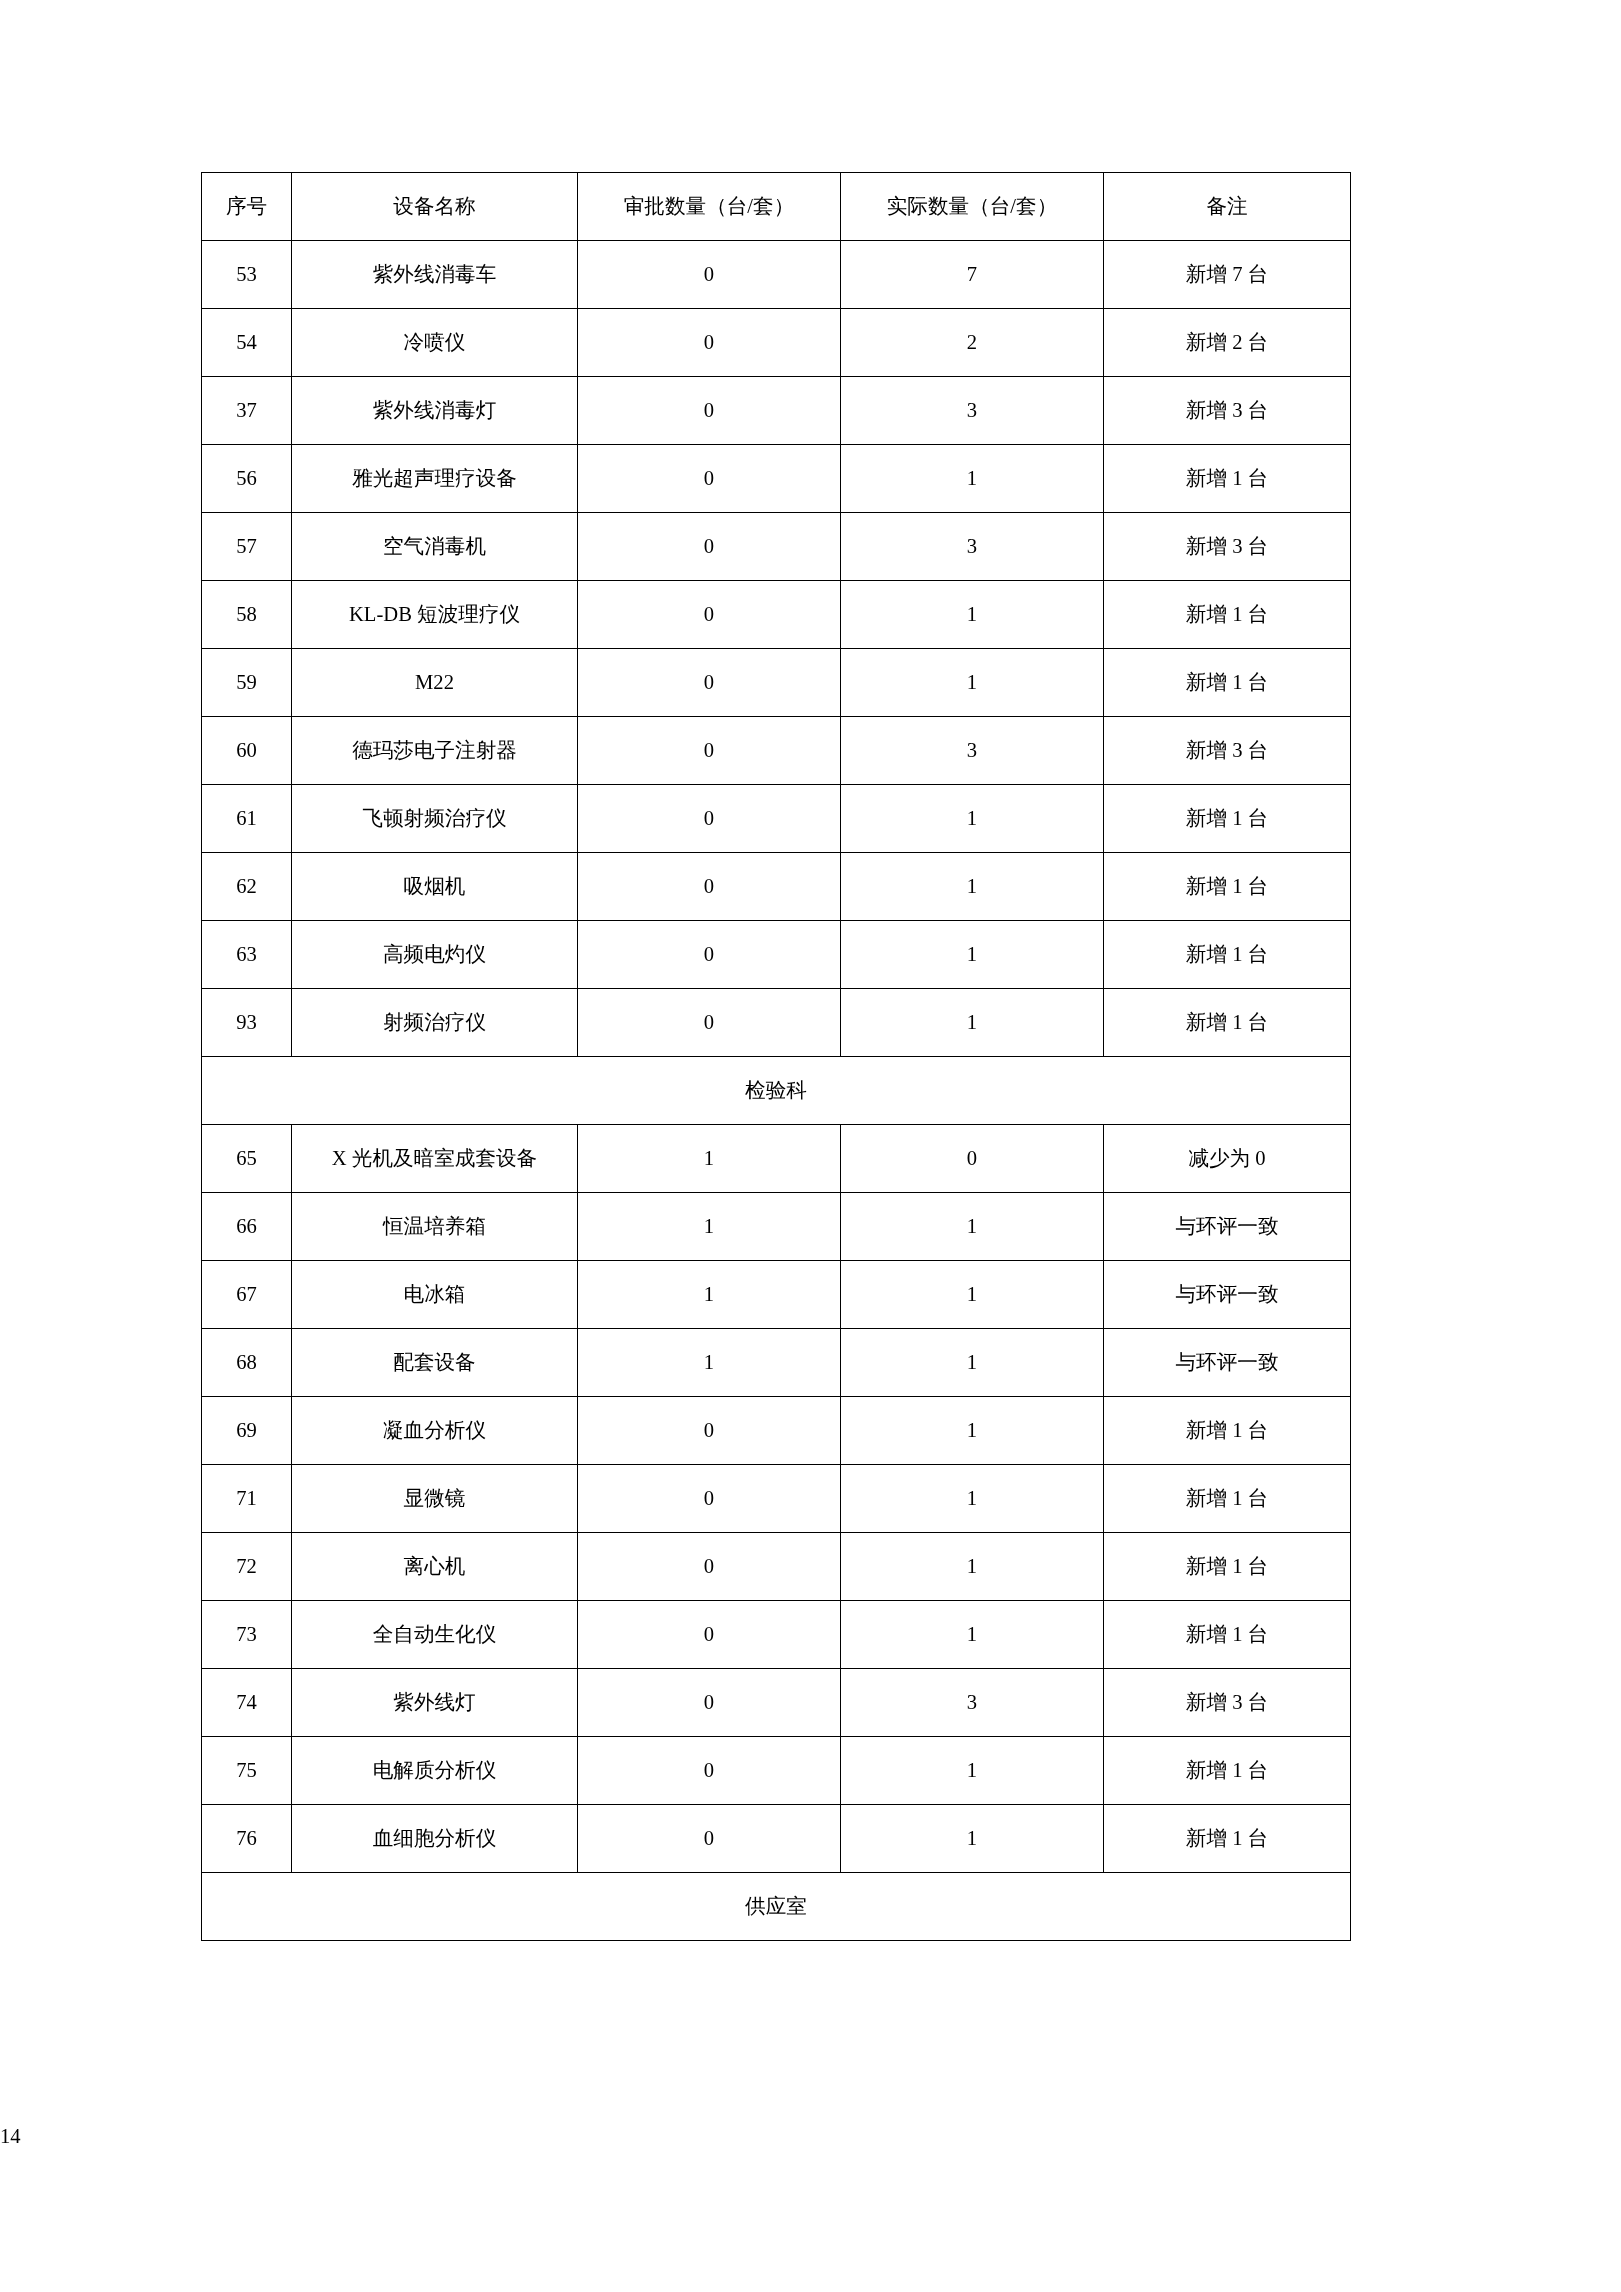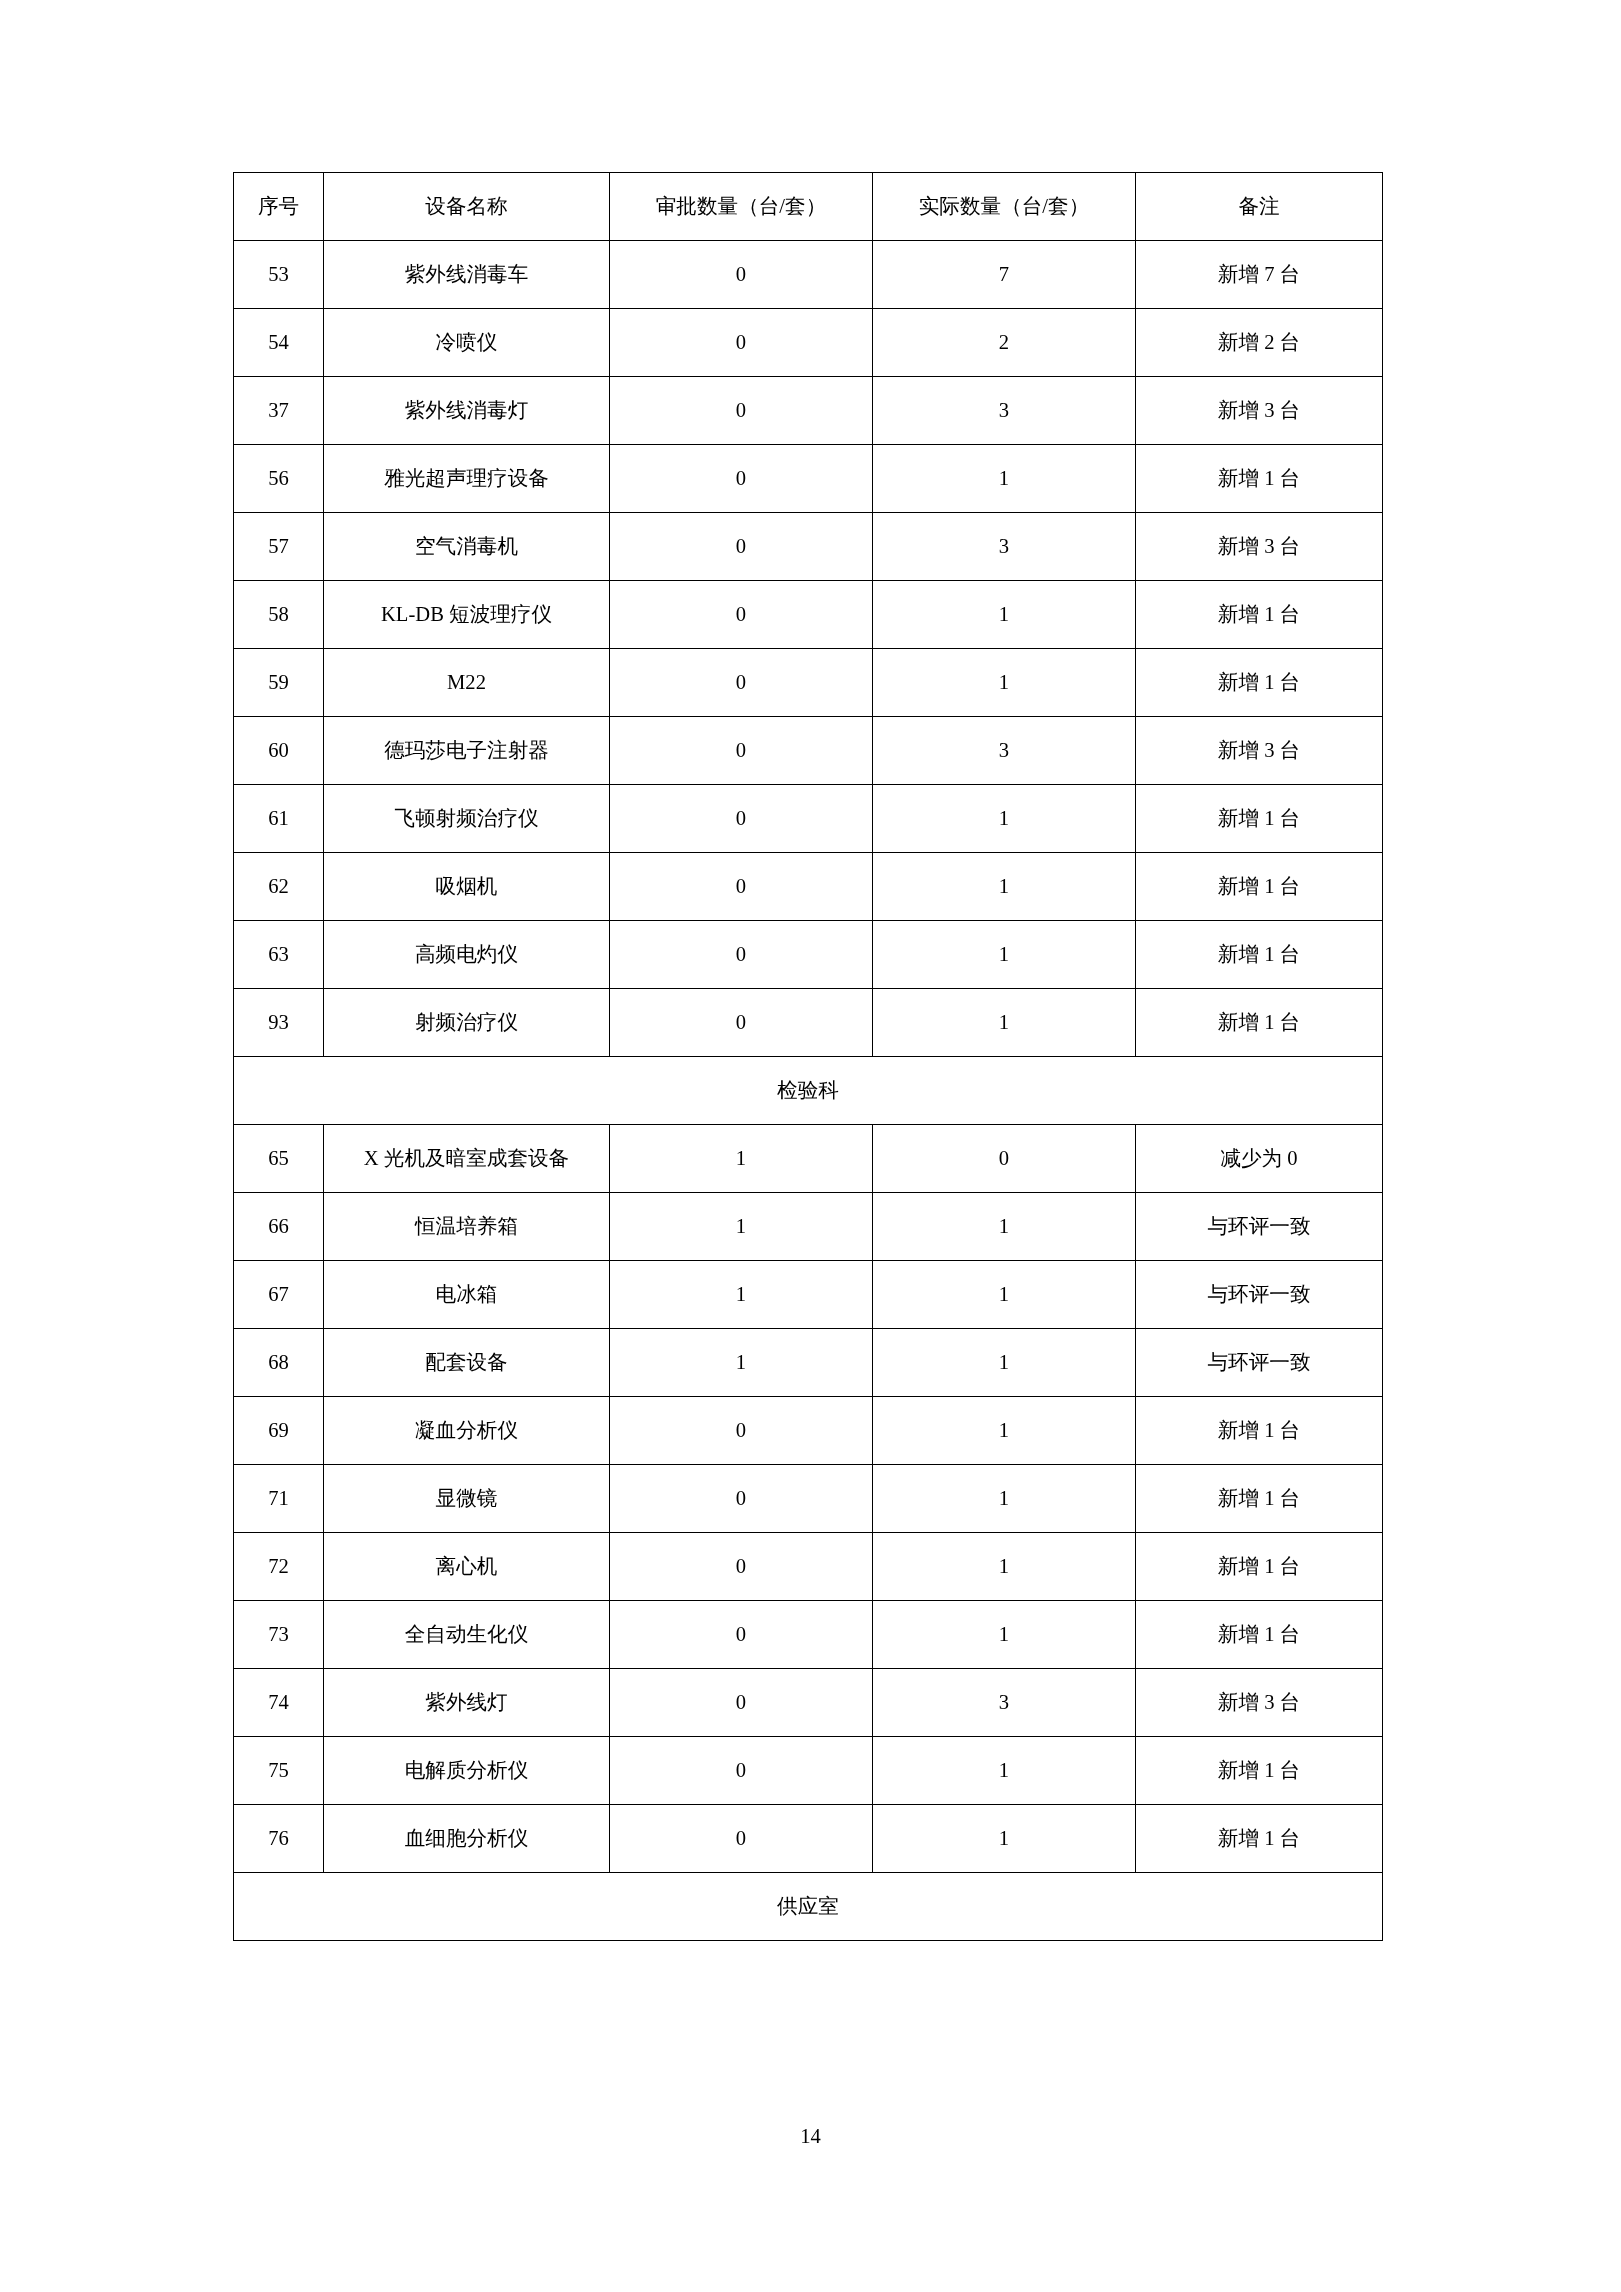--- a/index.html
+++ b/index.html
@@ -18,21 +18,20 @@
     width: 1621px;
     height: 2293px;
     box-sizing: border-box;
     padding: 172px 201px 0 201px;
     position: relative;
   }
   table.equip {
     width: 1058px;
     border-collapse: collapse;
     table-layout: fixed;
-    margin-left: 32px;
   }
   table.equip td, table.equip th {
     border: 1.5px solid #000000;
     text-align: center;
     vertical-align: middle;
     font-weight: normal;
     font-size: 20.6px;
     line-height: 1.35;
     padding: 0;
     height: 67px;
@@ -57,21 +56,20 @@
     font-size: 19.6px;
     line-height: 1.35;
     padding: 5.9px 7.8px;
     height: 84px;
   }
   .page-number {
     position: absolute;
     left: 0;
     right: 0;
     top: 2125px;
-    text-align: center;
     font-size: 20.6px;
     font-family: "Liberation Serif", "DejaVu Serif", serif;
   }
 </style>
 </head>
 <body>
 
 <div class="page">
   <table class="equip">
     <colgroup>

